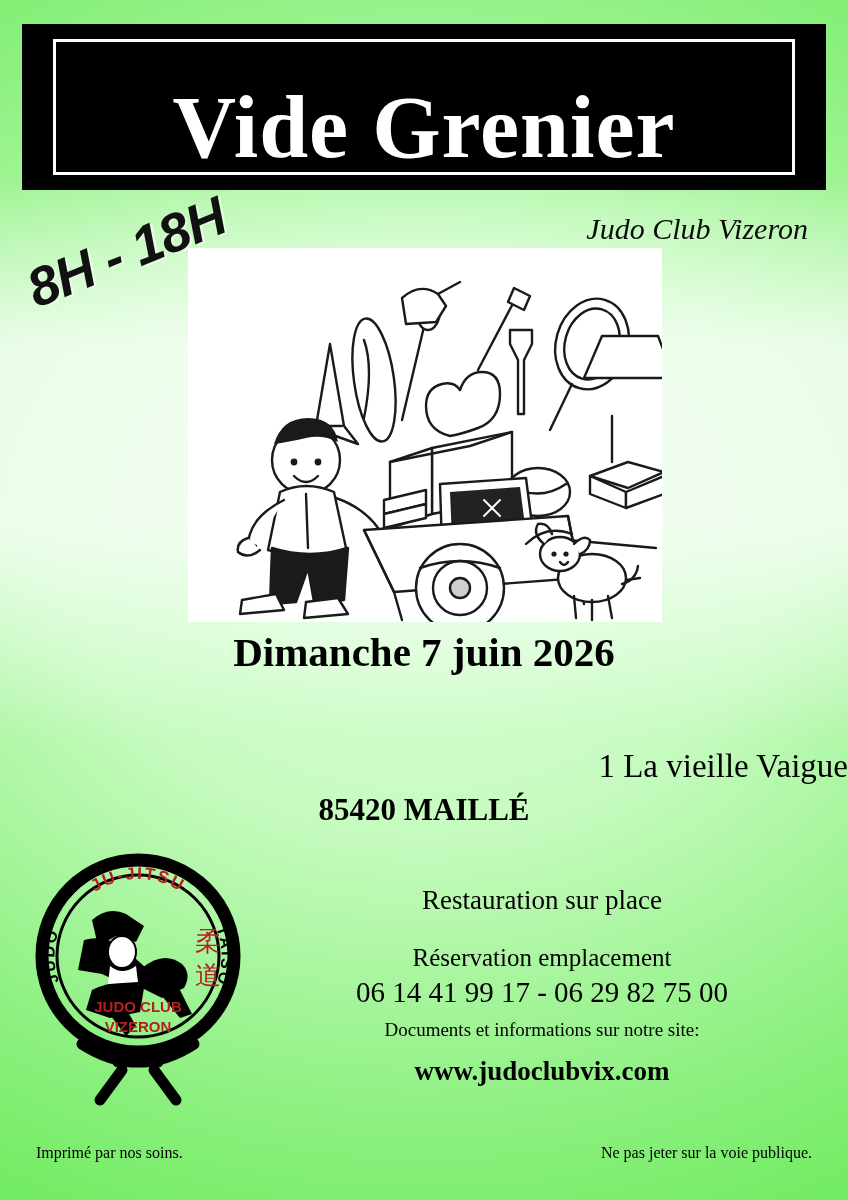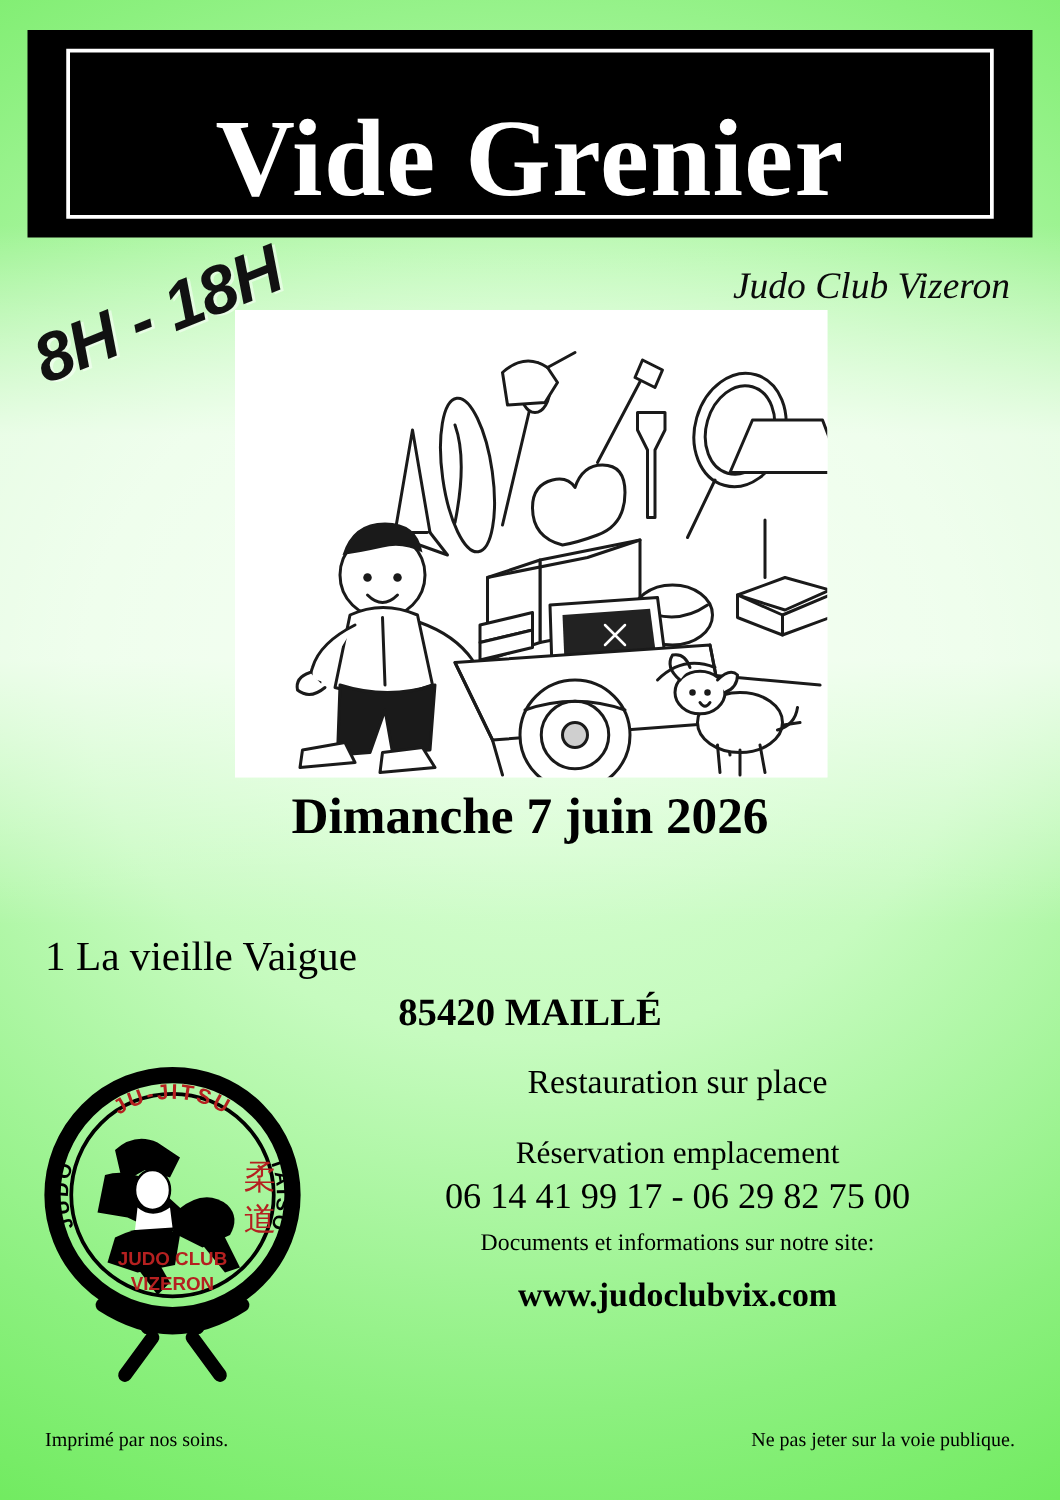--- a/index.html
+++ b/index.html
@@ -122,40 +122,40 @@
     left: 0; right: 0;
     top: 700px;
     text-align: center;
     font-size: 33px;
     color: #000000;
   }
   .addr2 {
     position: absolute;
     left: 0; right: 0;
     top: 748px;
-    text-align: left;
+    text-align: right;
     font-size: 33px;
     color: #000000;
     margin-left: 36px;
   }
   .addr3 {
     position: absolute;
     left: 0; right: 0;
     top: 792px;
     text-align: center;
     font-weight: bold;
     font-size: 31px;
     color: #000000;
   }
 
   .info-col {
     position: absolute;
     left: 262px;
     width: 560px;
-    top: 850px;
+    top: 885px;
     text-align: center;
     color: #000000;
   }
   .info-col .resto {
     font-size: 27px;
     margin-bottom: 28px;
   }
   .info-col .reserv {
     font-size: 25px;
     margin-bottom: 4px;

